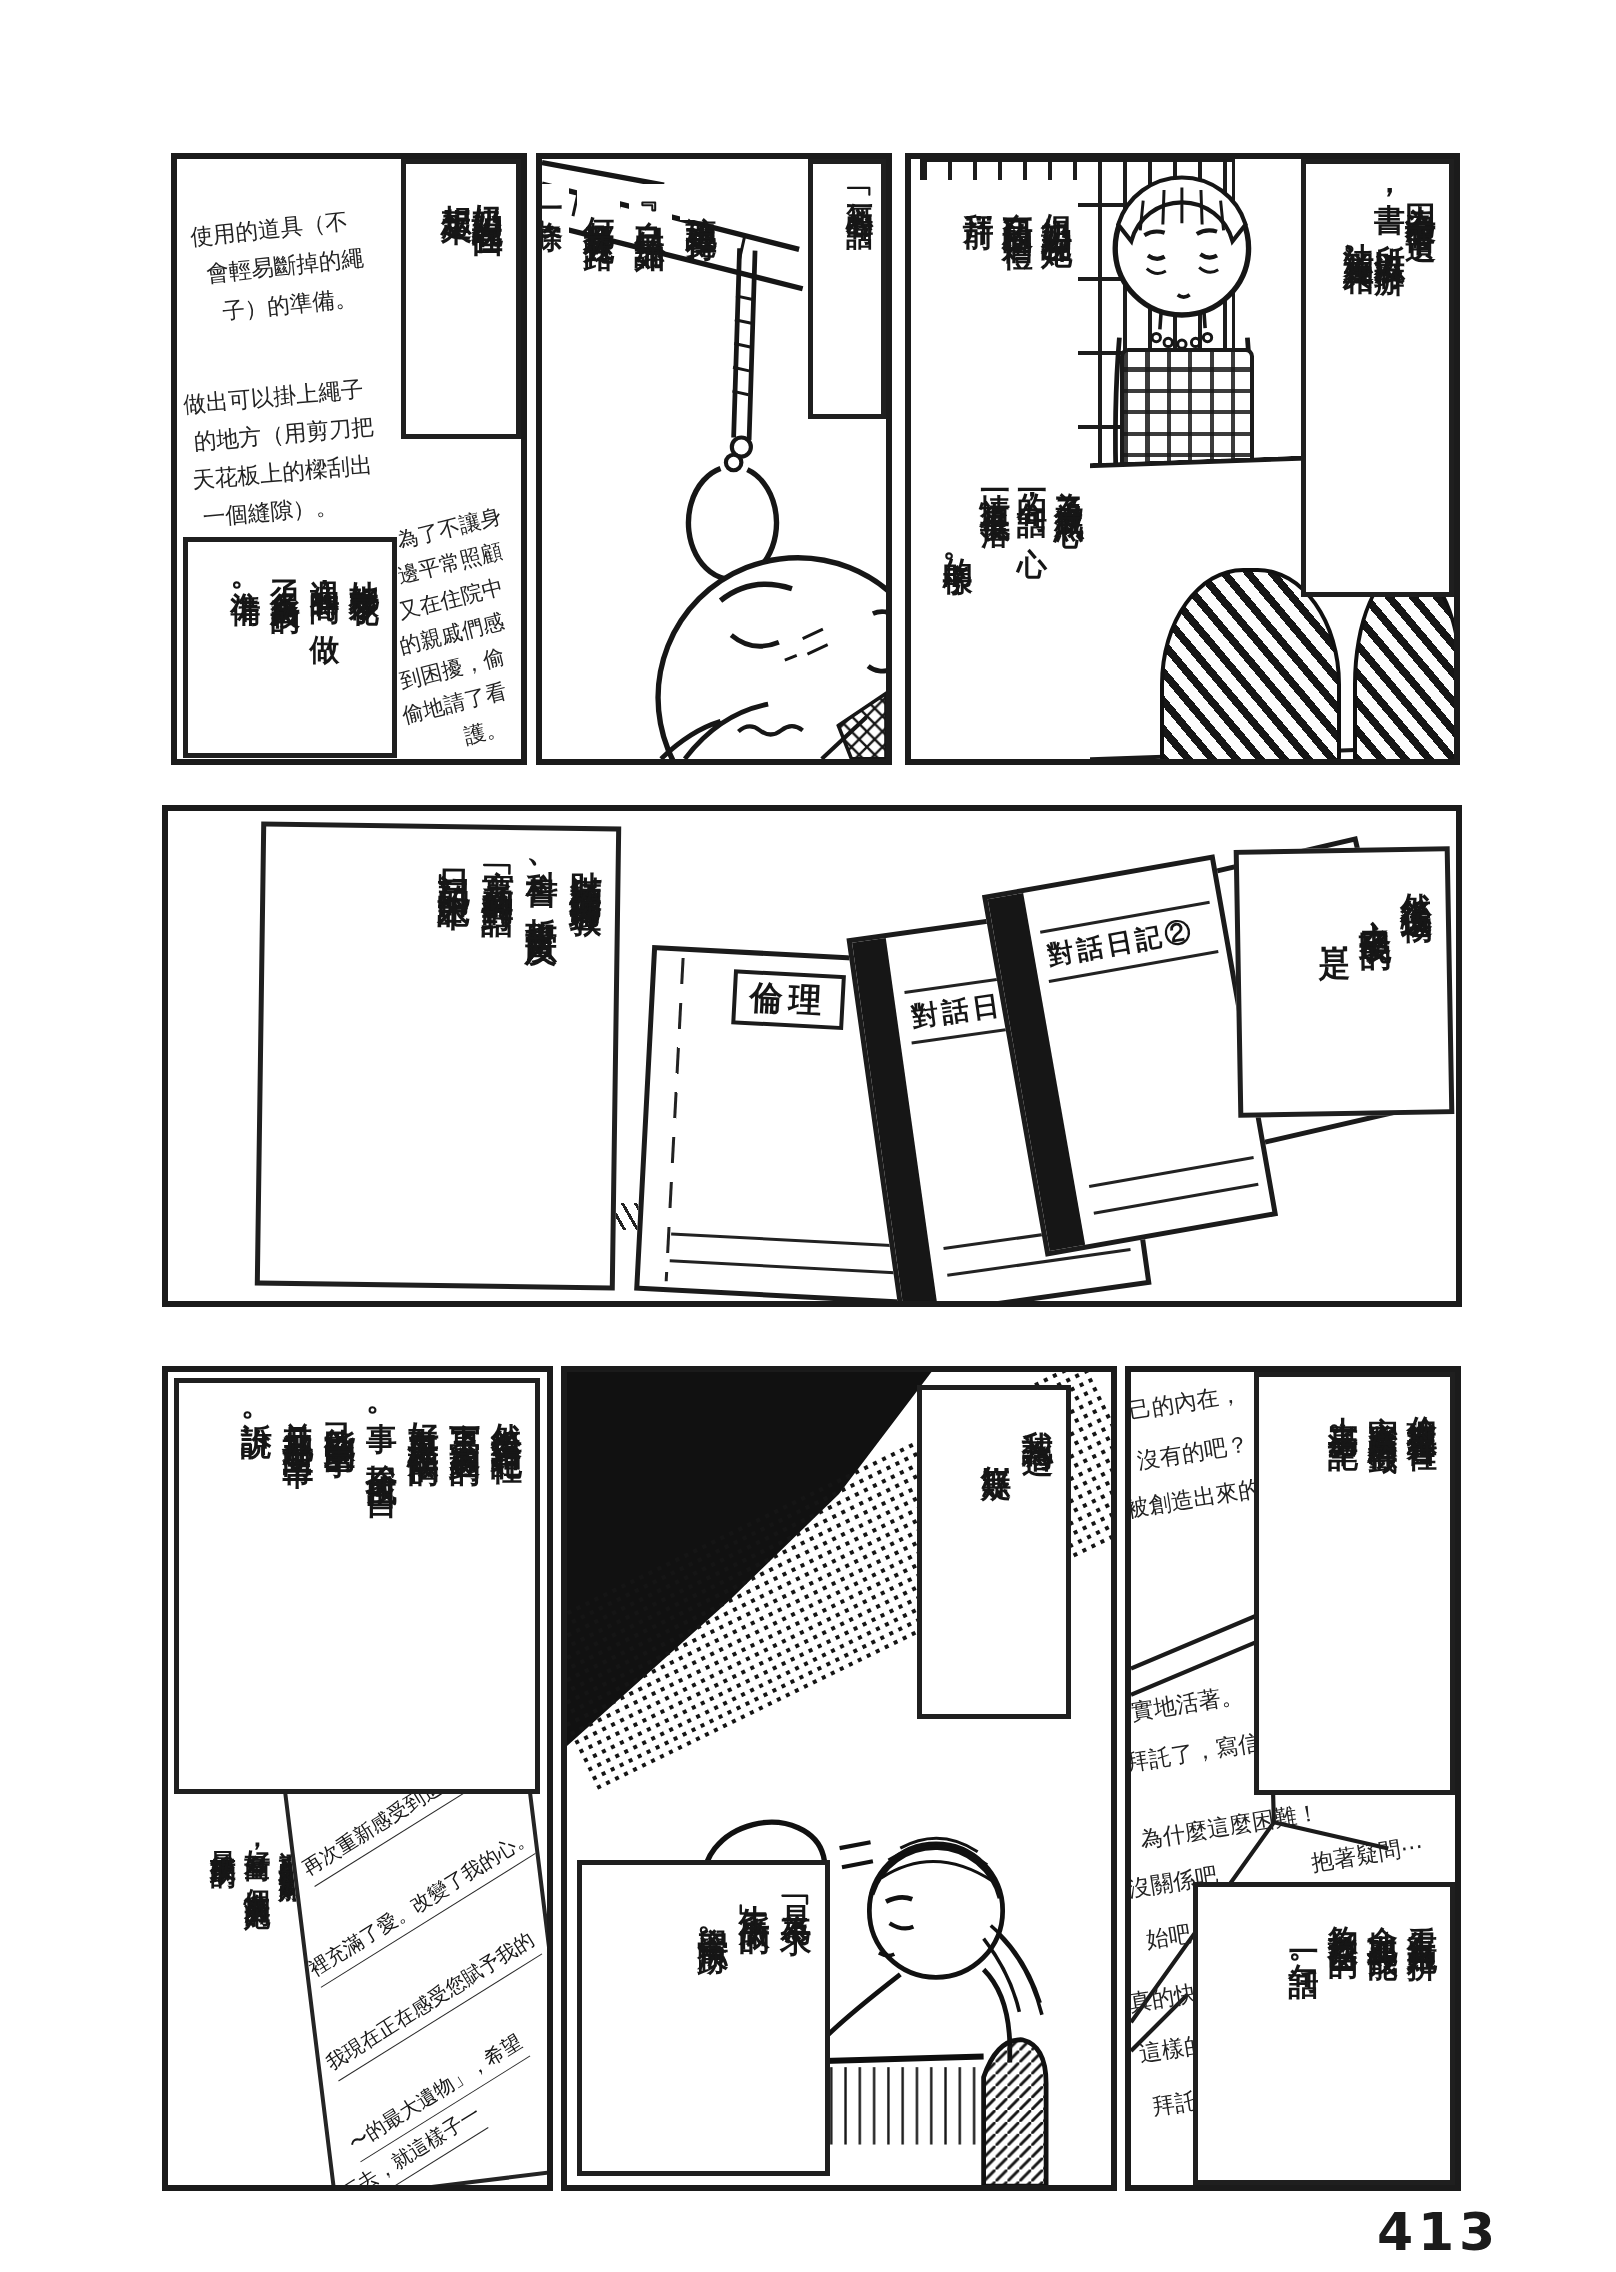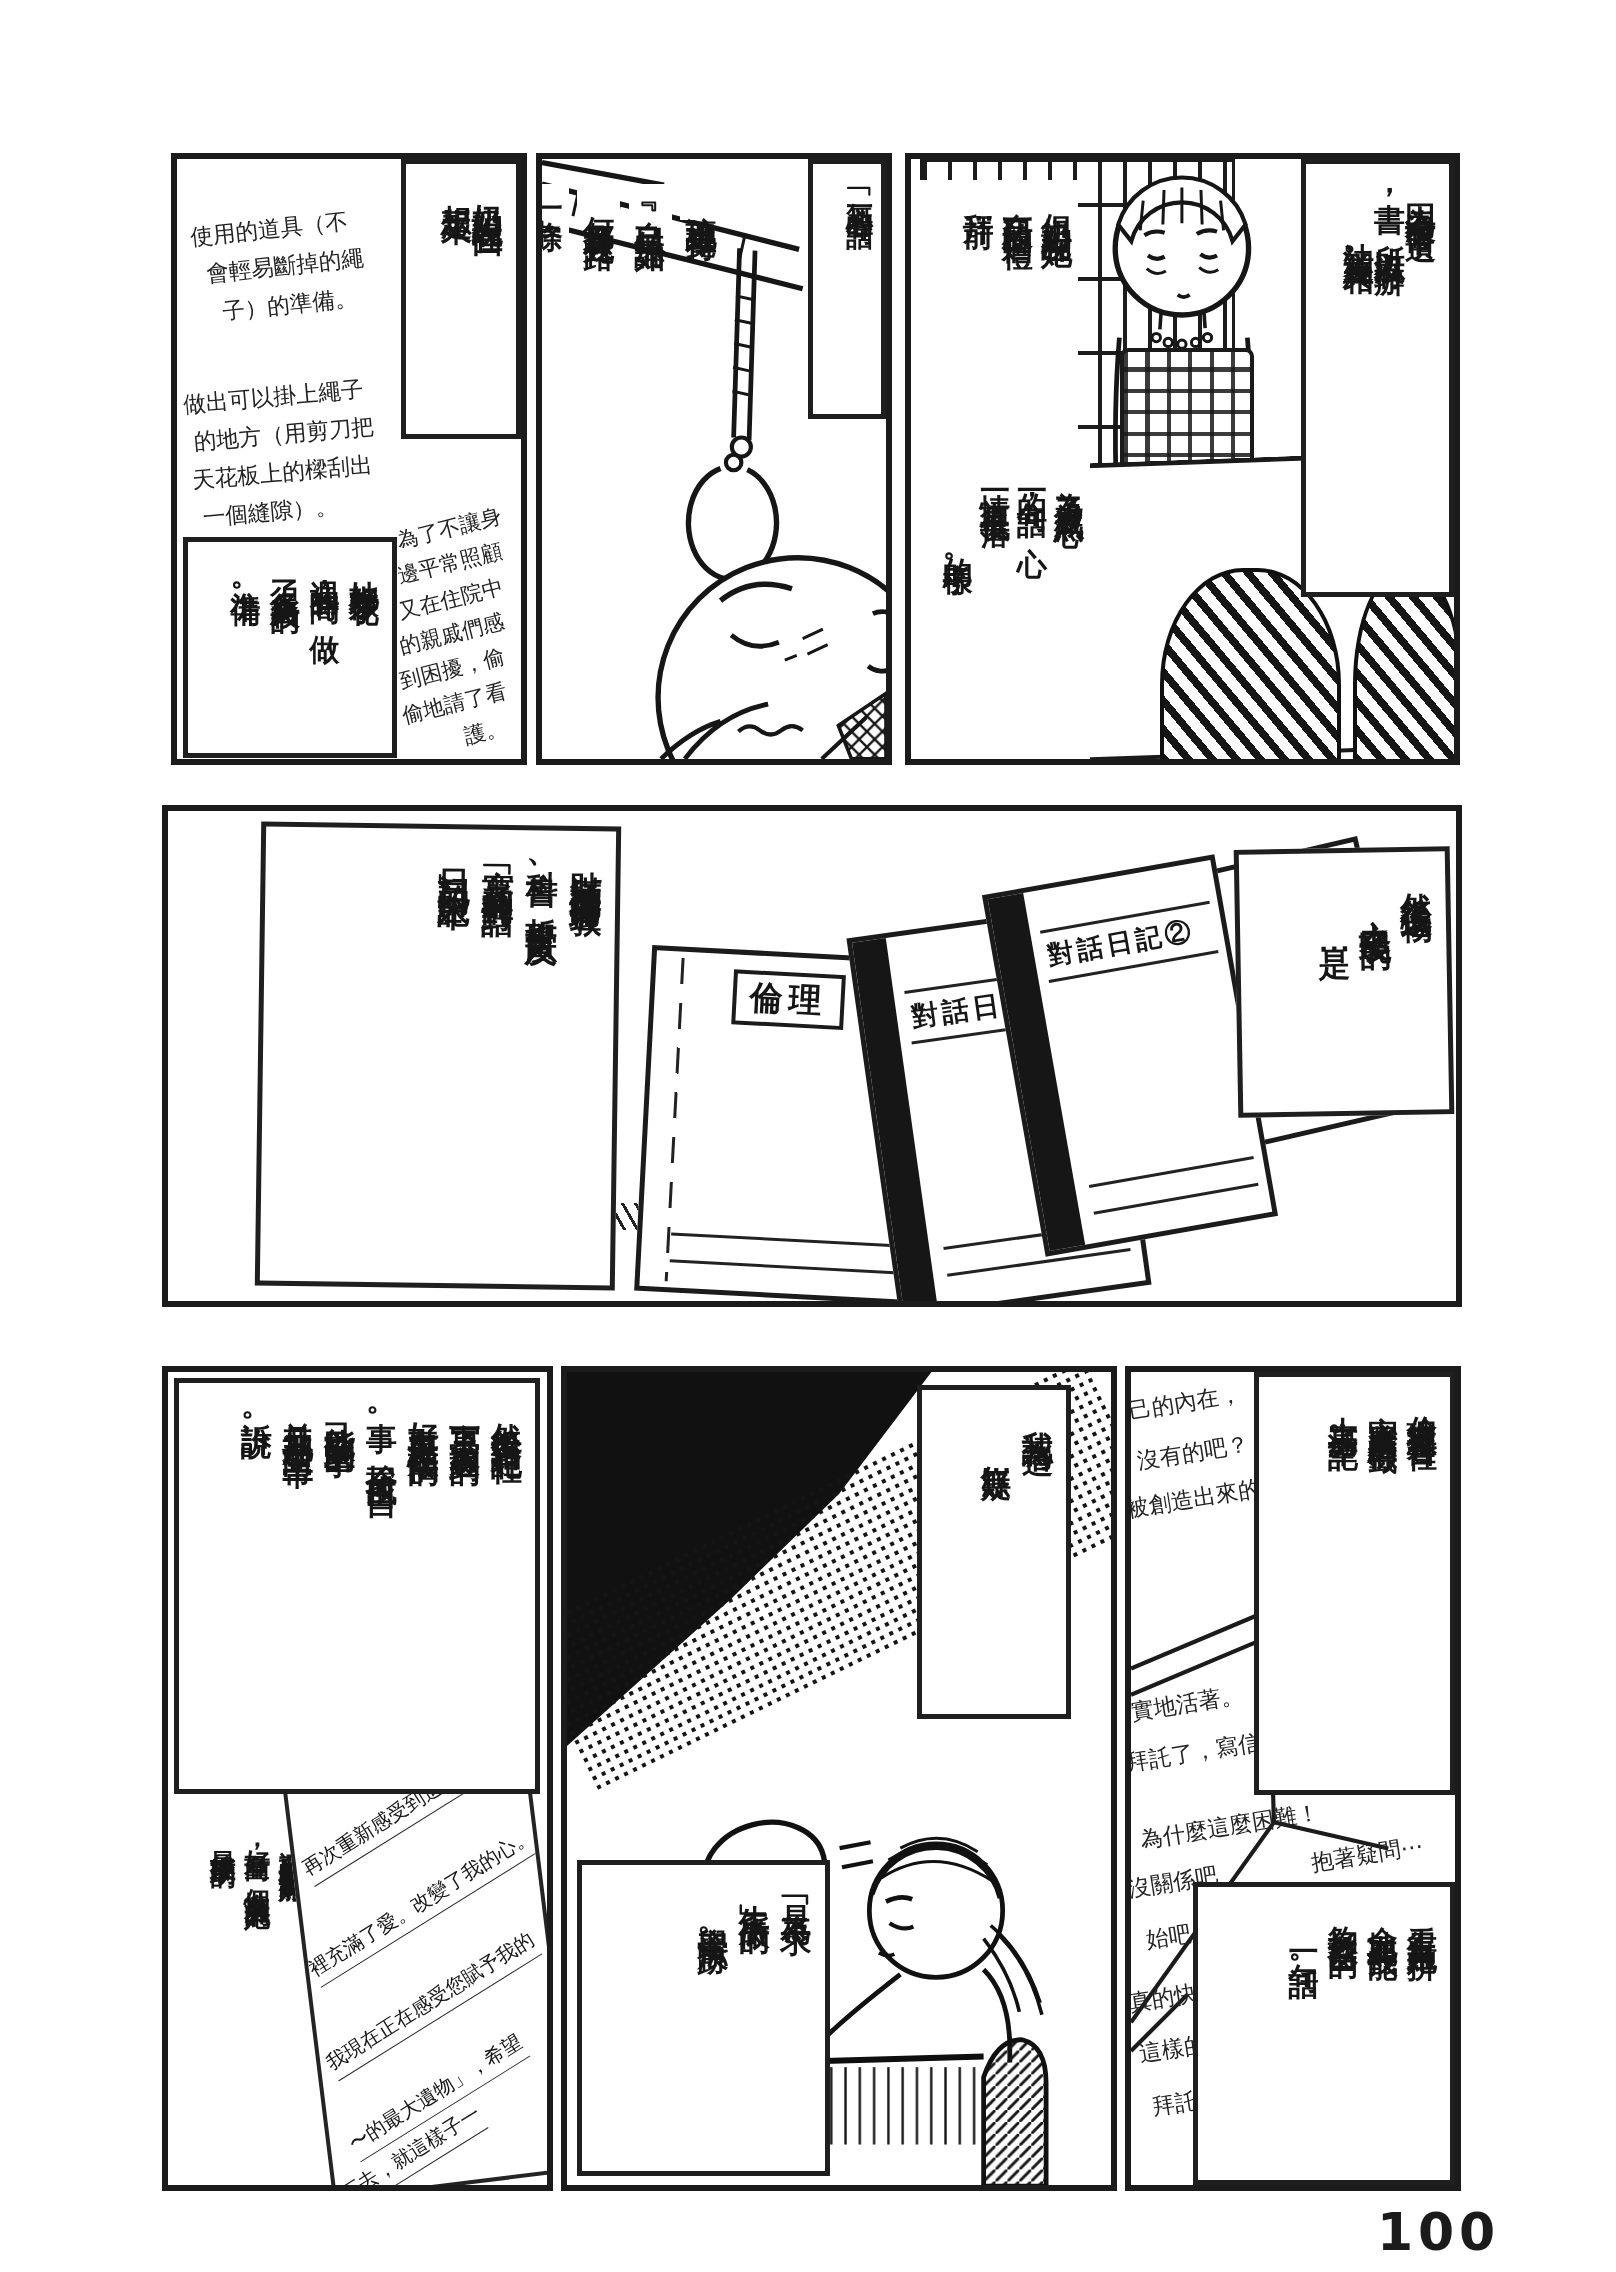--- a/index.html
+++ b/index.html
@@ -299,15 +299,15 @@
       <div class="vc" style="font-size:30px;">上寫滿了筆記。</div>
     </div>
     <div class="vt box" style="right:0;top:510px;width:262px;height:303px;gap:9.5px;z-index:3;">
       <div class="vc" style="font-size:30px;">看得出來她拚</div>
       <div class="vc" style="font-size:30px;">命地在尋找能</div>
       <div class="vc" style="font-size:30px;">夠拯救自己的</div>
       <div class="vc" style="font-size:30px;padding-top:33px;">一句話。</div>
     </div>
   </div>
 
-  <div id="pagenum">100</div>
+  <div id="pagenum">413</div>
 </div>
 
 
 </body></html>

